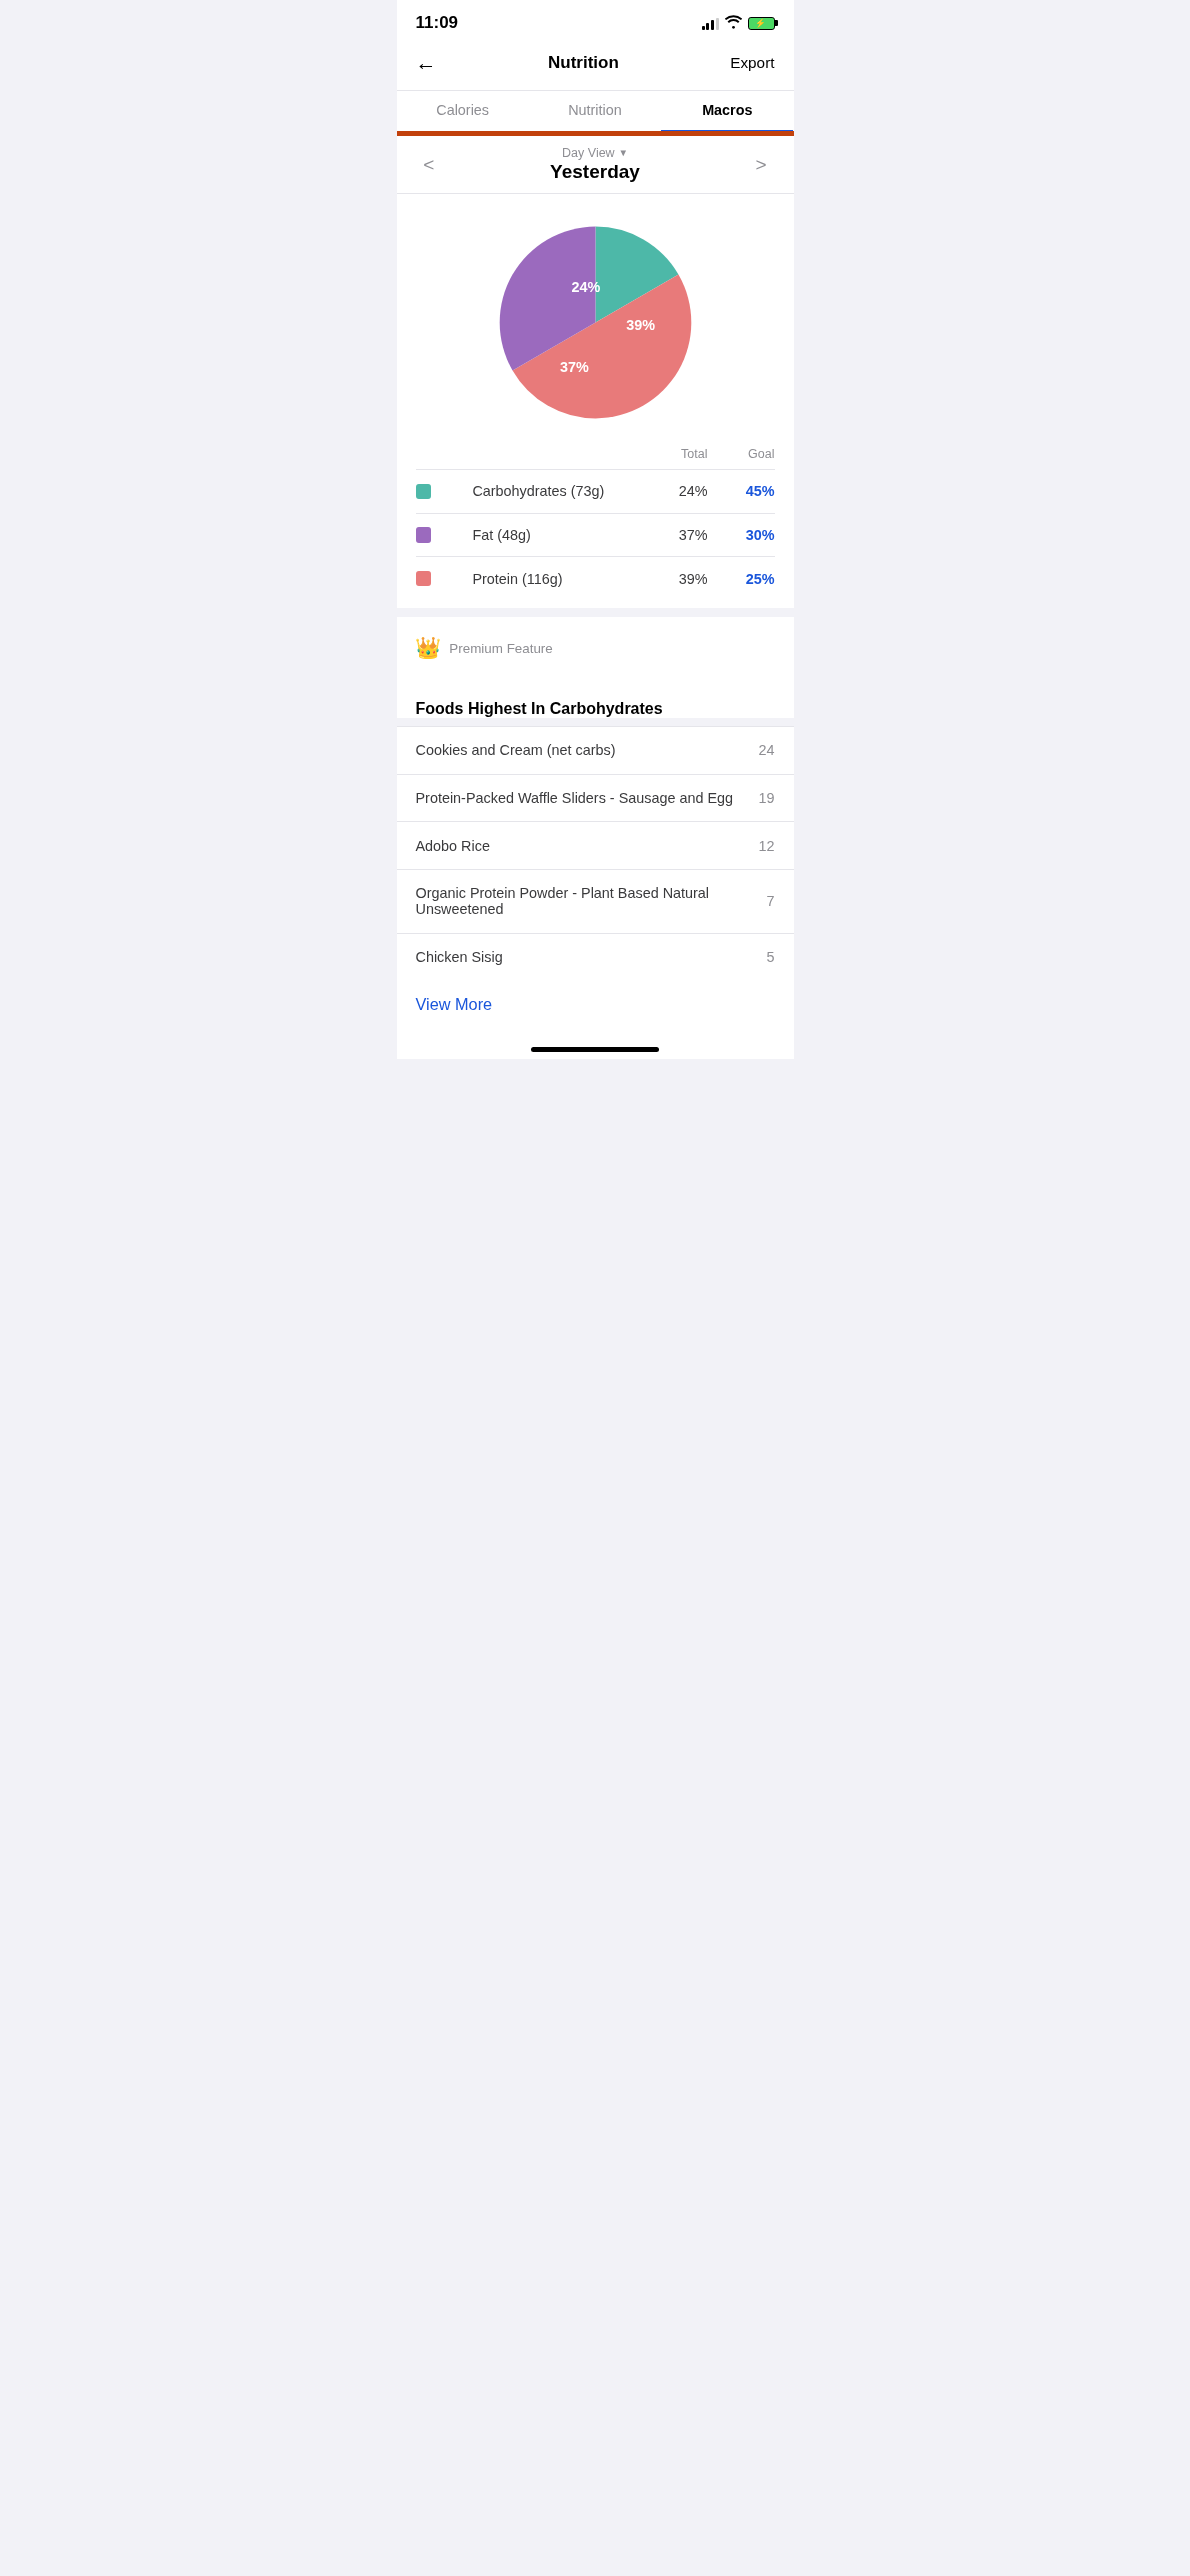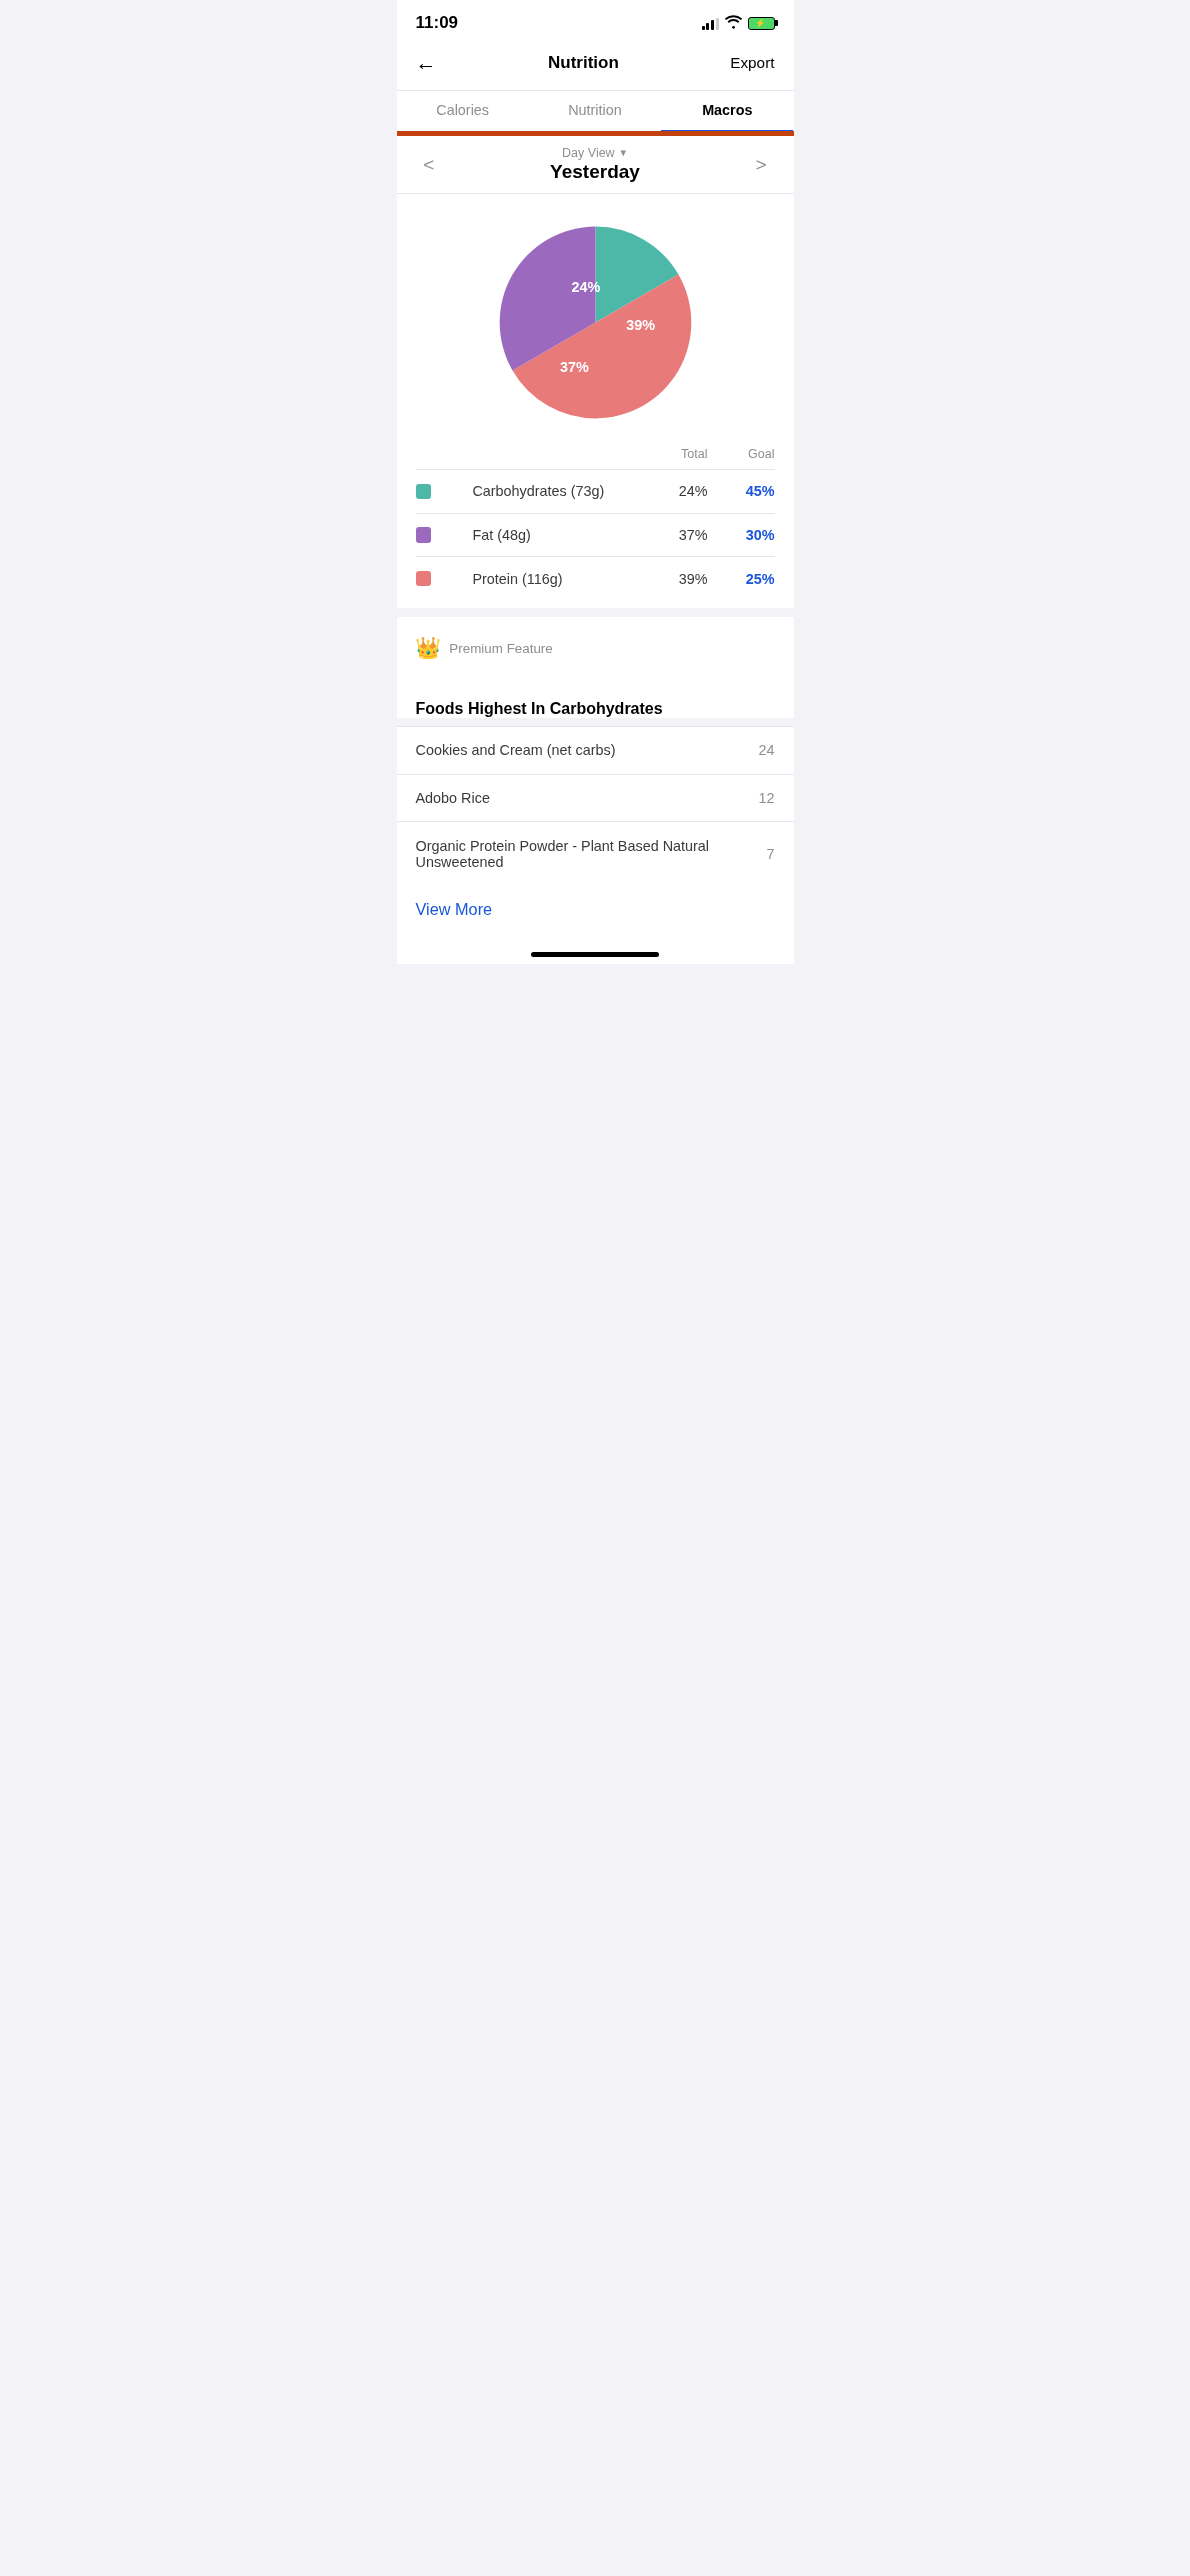--- a/index.html
+++ b/index.html
@@ -416,31 +416,39 @@
   <div class="section-title">Foods Highest In Carbohydrates</div>
 </div>
 
 <div class="food-list">
 
   <div class="food-item">
     <span class="food-item-name">Cookies and Cream (net carbs)</span>
     <span class="food-item-value">24</span>
   </div>
 
+  <div class="food-item">
+    <span class="food-item-name">Protein-Packed Waffle Sliders - Sausage and Egg</span>
+    <span class="food-item-value">19</span>
+  </div>
 
   <div class="food-item">
     <span class="food-item-name">Adobo Rice</span>
     <span class="food-item-value">12</span>
   </div>
 
   <div class="food-item">
     <span class="food-item-name">Organic Protein Powder - Plant Based Natural Unsweetened</span>
     <span class="food-item-value">7</span>
   </div>
 
+  <div class="food-item">
+    <span class="food-item-name">Chicken Sisig</span>
+    <span class="food-item-value">5</span>
+  </div>
 
 </div>
 
 <div class="view-more-section">
   <span class="view-more-btn">View More</span>
 </div>
 
 <div class="home-bar">
   <div class="home-bar-line"></div>
 </div>

